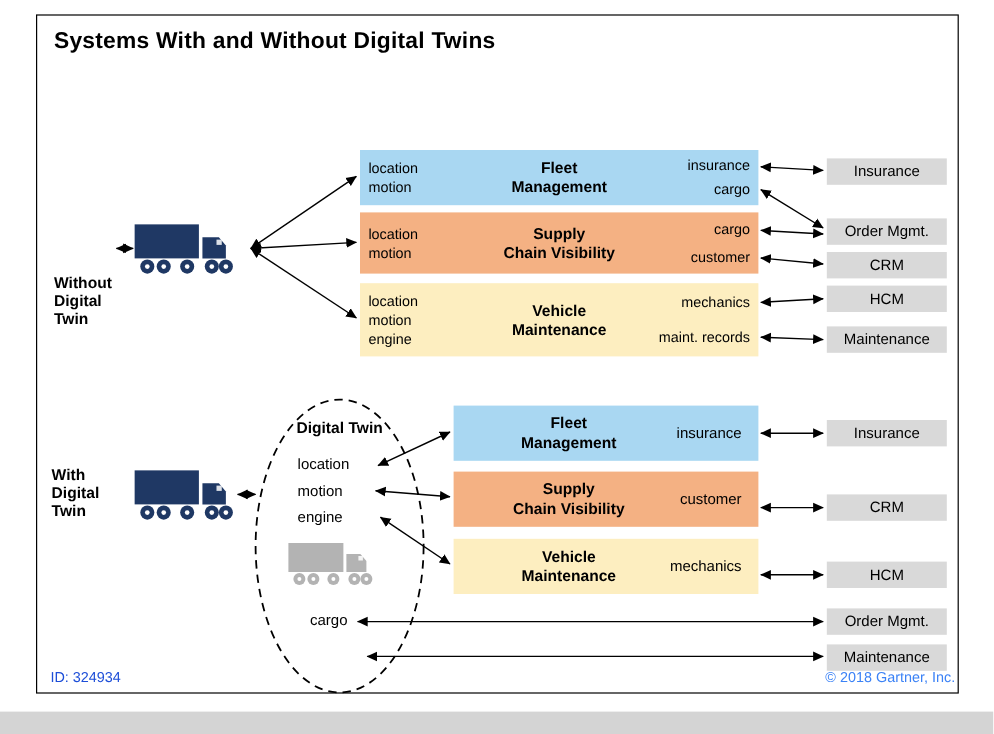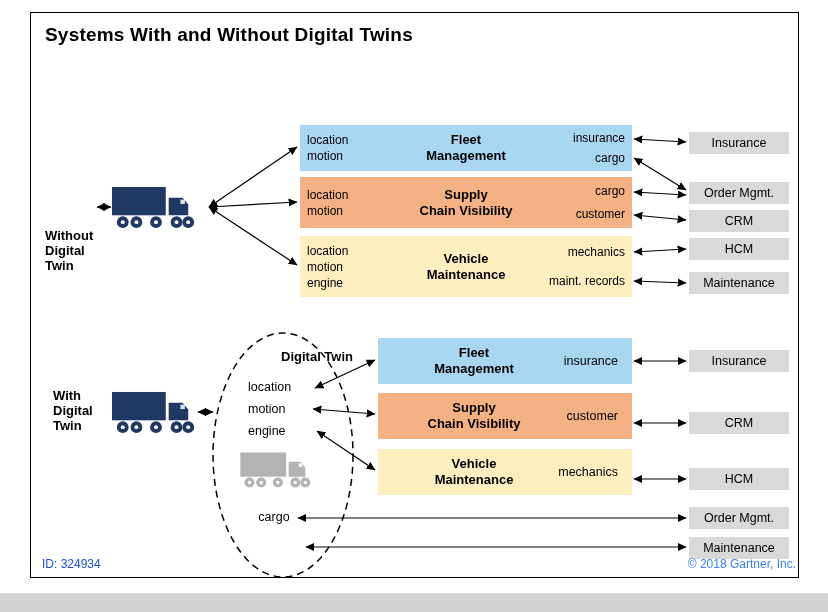--- a/index.html
+++ b/index.html
@@ -24,21 +24,21 @@
   .sys-out { position:absolute; right:7px; top:50%; transform:translateY(-50%);
              text-align:right; font-size:12px; white-space:pre-line; }
   .lh20 { line-height:20px; } .lh23 { line-height:23px; } .lh29 { line-height:29px; }
   .sys-name2 { position:absolute; left:12px; width:168px; top:50%; transform:translateY(-50%);
              text-align:center; font-size:13px; font-weight:bold; line-height:16px; white-space:pre-line; }
   .sys-out2 { position:absolute; right:14px; top:50%; transform:translateY(-50%); font-size:12.5px; }
 
   .appbox { position:absolute; left:689px; width:100px; height:22px; background:var(--app_box);
             display:flex; align-items:center; justify-content:center; font-size:12.5px; }
 
-  .twin-title { position:absolute; left:213px; top:349px; width:140px; text-align:right;
+  .twin-title { position:absolute; left:213px; top:349px; width:140px; text-align:center;
                 font-size:13px; font-weight:bold; }
   .twin-attrs { position:absolute; left:248px; top:376px; font-size:12.5px; line-height:22px; white-space:pre-line; }
   .twin-cargo { position:absolute; left:248px; top:510px; width:52px; text-align:center; font-size:12.5px; }
   .twin-maint { position:absolute; left:238px; top:531px; width:70px; text-align:center;
                 font-size:12.5px; line-height:15px; white-space:pre-line; }
 
   .footer-id   { position:absolute; left:42px;  top:557px; font-size:12px; color:#1d4ed8; }
   .footer-copy { position:absolute; right:32px; top:557px; font-size:12px; color:#3b82f6; }
   .overlay { position:absolute; left:0; top:0; pointer-events:none; }
   .bottom-bar { position:absolute; left:0; top:593px; width:828px; height:19px; background:#d4d4d4; }
@@ -82,21 +82,21 @@
     <div class="sys-out lh29">mechanics
 maint. records</div>
   </div>
 
   <div class="appbox" style="top:132px;">Insurance</div>
   <div class="appbox" style="top:182px;">Order Mgmt.</div>
   <div class="appbox" style="top:210px;">CRM</div>
   <div class="appbox" style="top:238px;">HCM</div>
   <div class="appbox" style="top:272px;">Maintenance</div>
 
-  <div class="side-label" style="left:53px;top:388px;">With
+  <div class="side-label" style="left:43px;top:388px;">With
 Digital
 Twin</div>
 
   <div class="twin-title">Digital Twin</div>
   <div class="twin-attrs">location
 motion
 engine</div>
   <div class="twin-cargo">cargo</div>
 
   <div class="sysbox box-fleet" style="left:378px;top:338px;width:254px;height:46px;">

